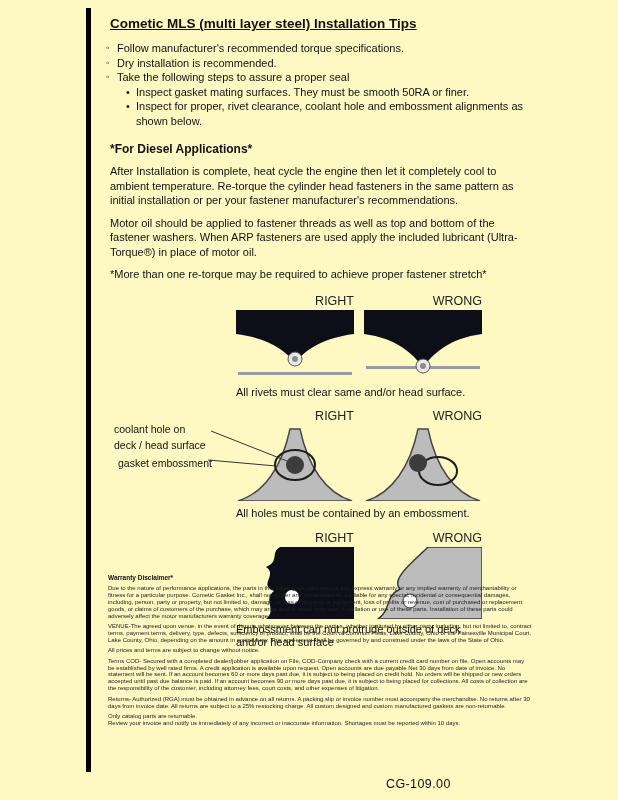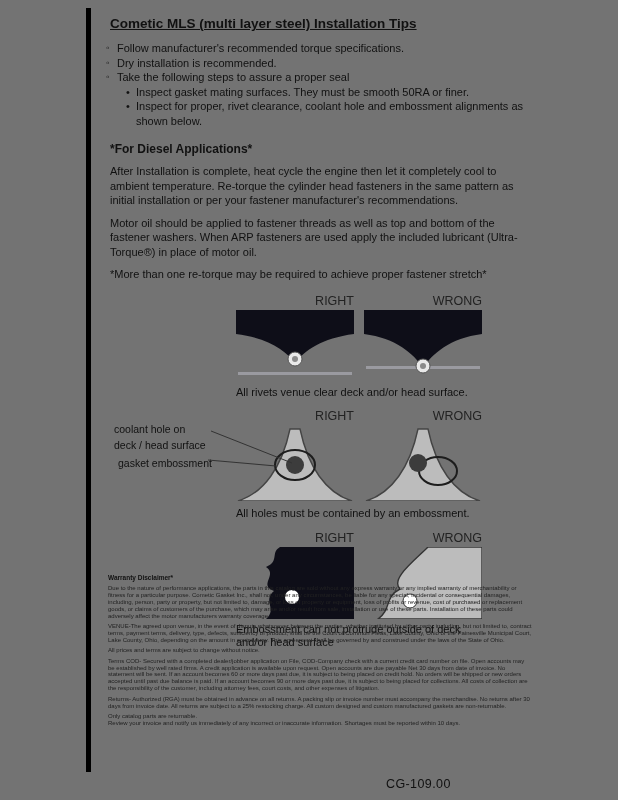--- a/index.html
+++ b/index.html
@@ -1,17 +1,17 @@
 <!DOCTYPE html>
 <html><head>
 <meta charset="utf-8">
 <style>
   html,body { margin:0; padding:0; background:#ffffff; }
   .page {
-    position:relative; width:618px; height:800px; background:#737373;
+    position:relative; width:618px; height:800px; background:#fef9c3;
     font-family:"Liberation Sans", sans-serif; color:#111; overflow:hidden;
   }
   .left-bar { position:absolute; left:86px; top:8px; width:5px; height:764px; background:#000; }
   .content { position:absolute; left:108px; top:16px; width:424px; }
 
   .title { font-size:13.5px; font-weight:bold; text-decoration:underline; margin:0 0 10px 2px; }
 
   .bullets { margin:0; padding:0; list-style:none; font-size:11px; }
   .bullet { position:relative; padding-left:9px; line-height:14.5px; }
   .bullet::before { content:"◦"; position:absolute; left:-2px; top:0; font-size:10px; }
@@ -79,21 +79,21 @@
         <div class="dcol">
           <div class="dlabel">WRONG</div>
           <svg class="panel" width="118" height="72" viewBox="0 0 118 72">
             <path d="M0,0 H118 V24 C86,28 68,44 59,58 C50,44 32,28 0,24 Z" fill="#0e0e18"></path>
             <rect x="2" y="56" width="114" height="3" fill="#9a9aa0"></rect>
             <circle cx="59" cy="56" r="7" fill="#e9e9e9" stroke="#555" stroke-width="1"></circle>
             <circle cx="59" cy="56" r="3" fill="#8a8a8a"></circle>
           </svg>
         </div>
       </div>
-      <div class="caption">All rivets venue clear deck and/or head surface.</div>
+      <div class="caption">All rivets must clear same and/or head surface.</div>
 
       <div class="row2-wrap">
         <div class="anno anno-1">coolant hole on
 deck / head surface</div>
         <div class="anno anno-2">gasket embossment</div>
         <div class="row2-panels">
           <div class="dpair" style="margin-left:128px;">
             <div class="dcol">
               <div class="dlabel">RIGHT</div>
               <svg class="panel" width="118" height="76" viewBox="0 0 118 76">

